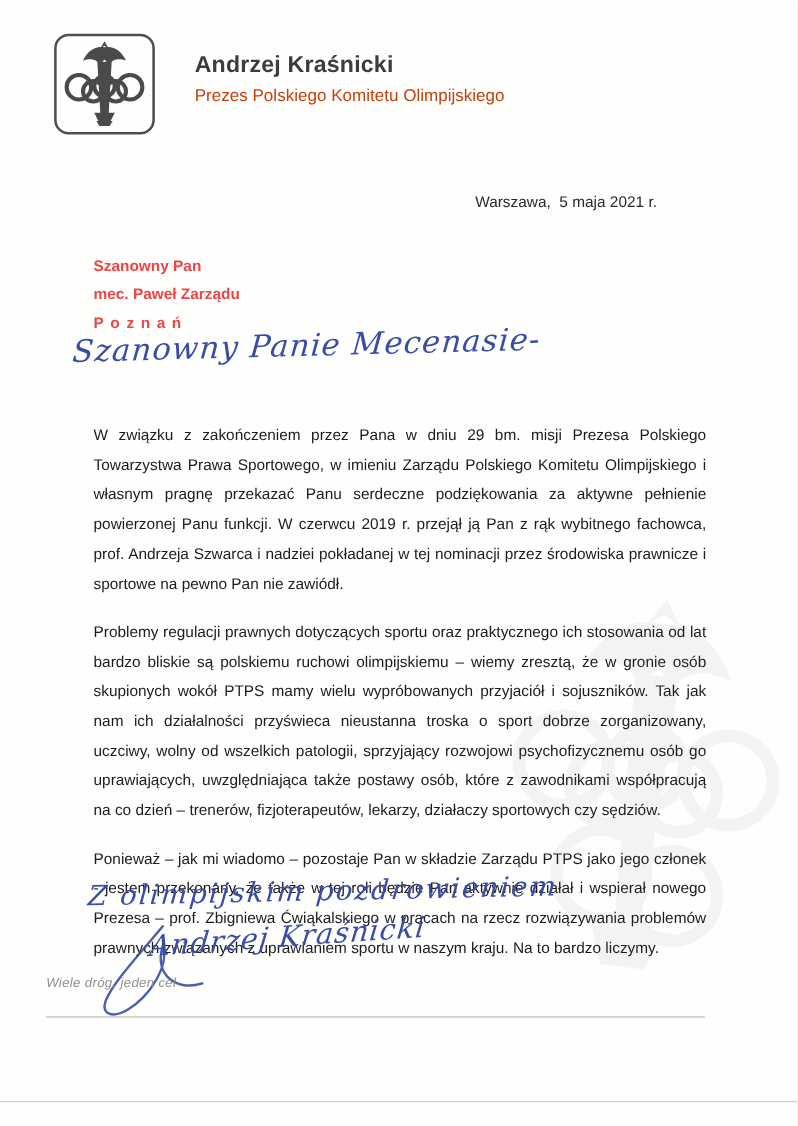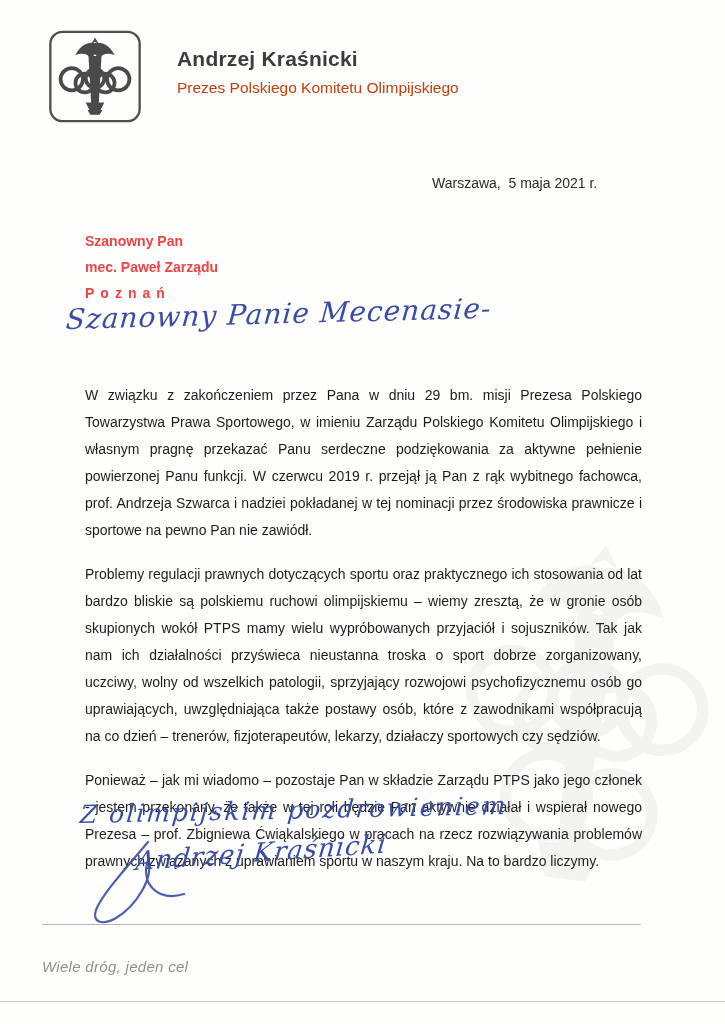--- a/index.html
+++ b/index.html
@@ -83,22 +83,22 @@
     position:absolute;left:438px;top:520px;width:290px;height:430px;
     opacity:.06;transform:rotate(7deg);
     pointer-events:none;
   }
   
   .footer-rule{
     position:absolute;left:42px;top:924px;width:599px;height:0;
     border-top:1px solid #b5b5b5;
   }
   .footer-motto{
-    position:absolute;left:42px;top:958px;
-    font-size:15px;font-style:italic;color:#8f8f8f;letter-spacing:.3px;
+    position:absolute;left:42px;top:886px;
+    font-size:12px;font-style:italic;color:#8f8f8f;letter-spacing:.3px;
   }
   .scan-edge{
     position:absolute;left:0;top:1001px;width:725px;height:0;
     border-top:1px solid #c8c8c8;
   }
 </style>
 </head>
 <body>
 
 <div class="page">

